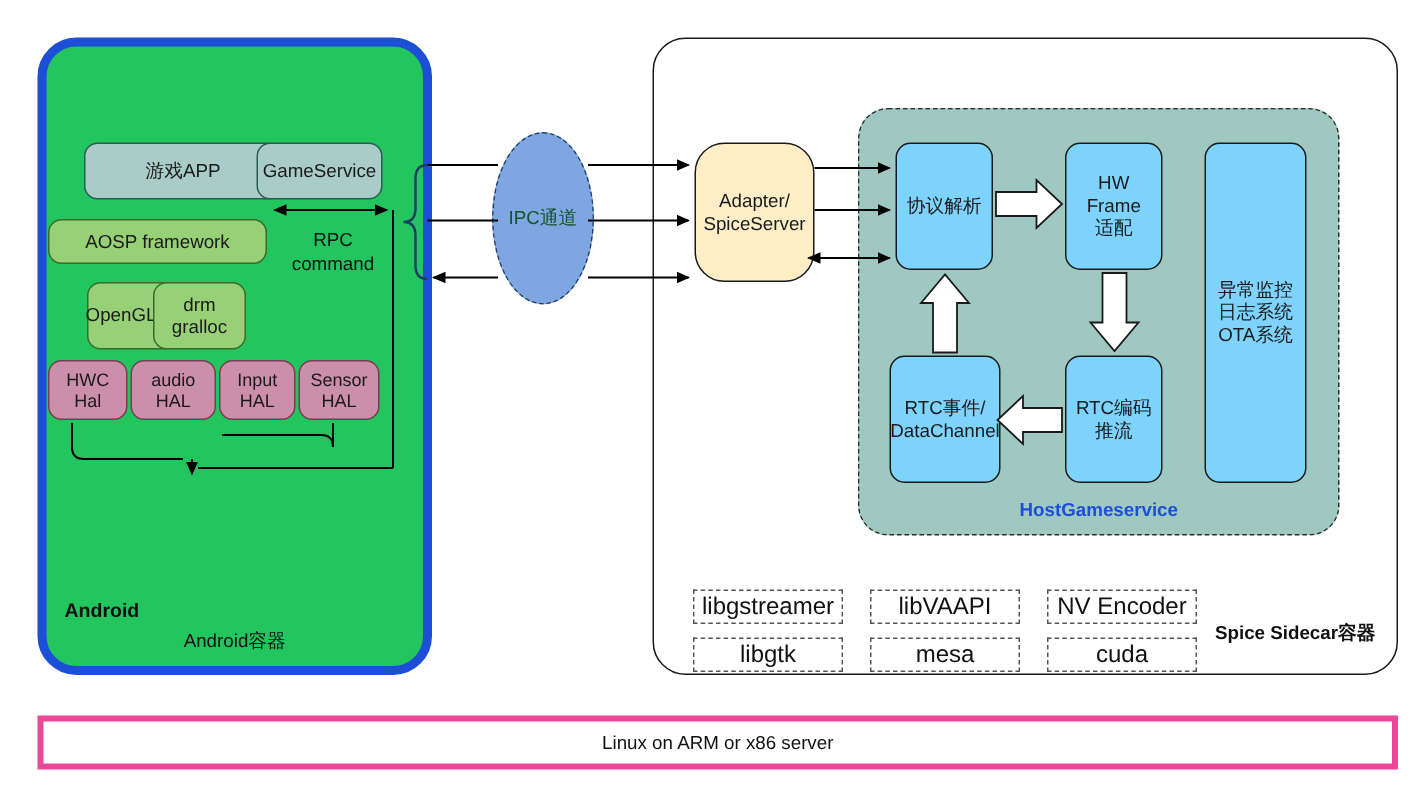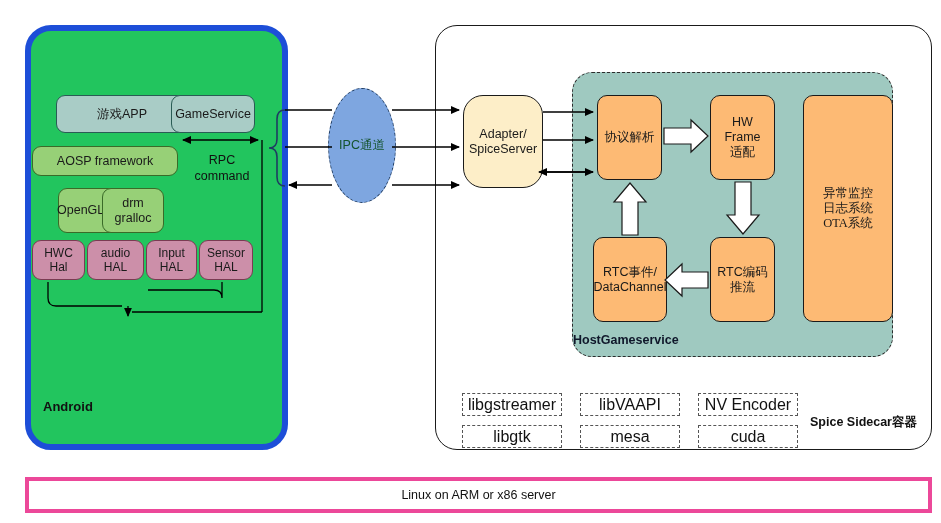--- a/index.html
+++ b/index.html
@@ -39,21 +39,21 @@
   }
   .and-label-center {
     position: absolute; left: 0; right: 0; bottom: 8px;
     text-align: center; font-size: 12.5px; color: #111;
   }
 
   .tealbox   { background: #a9ccc6; border-color: #2a5c55; border-radius: 9px; }
   .greenbox  { background: #97d077; border-color: #3a6b28; border-radius: 9px; }
   .pinkbox   { background: #cc8fa9; border-color: #7a3b53; border-radius: 9px; }
   .creambox  { background: #fdeec8; border-color: #1a1a1a; border-radius: 20px; }
-  .whitebox  { background: #fdba74; border-color: #1a1a1a; border-radius: 10px; }
+  .whitebox  { background: #7dd3fc; border-color: #1a1a1a; border-radius: 10px; }
 
   
   #rpc-label {
     position: absolute; left: 180px; top: 152px; width: 84px;
     text-align: center; font-size: 12.5px; color: #111; line-height: 1.3;
   }
 
   
   #ipc-ellipse {
     position: absolute; left: 328px; top: 88px; width: 68px; height: 115px;
@@ -78,21 +78,21 @@
 
   
   #hostgame {
     position: absolute; left: 572px; top: 72px; width: 321px; height: 285px;
     background: #9fc9c0;
     border: 1.4px dashed #2c2c2c;
     border-radius: 20px;
   }
   #hostgame-label {
     position: absolute; left: 0; right: 0; bottom: 9px;
-    font-size: 12.5px; font-weight: bold; color: #0f172a;
+    text-align: center; font-size: 12.5px; font-weight: bold; color: #1d4ed8;
   }
 
   
   #arrows { position: absolute; left: 0; top: 0; width: 941px; height: 523px; }
 
   
   #bottom-bar {
     position: absolute; left: 25px; top: 477px; width: 907px; height: 36px;
     background: #ffffff; border: 4px solid #ec4899;
     display: flex; align-items: center; justify-content: center;
@@ -109,20 +109,21 @@
     height: 23px; width: 100px;
   }
 </style>
 </head>
 <body>
 
 <div id="stage">
 
   <div id="android-container">
     <div class="and-label-bold">Android</div>
+    <div class="and-label-center">Android容器</div>
   </div>
 
   <div class="box tealbox" style="left:32px;  top:95px;  width:132px; height:38px; font-size:12.5px;margin-left:24px;">游戏APP</div>
 
   <div class="box tealbox" style="left:171px; top:95px;  width:84px;  height:38px; font-size:12.5px;">GameService</div>
 
   <div class="box greenbox" style="left:32px;  top:146px; width:146px; height:30px; font-size:12.5px;">AOSP framework</div>
 
   <div class="box greenbox" style="left:32px;  top:188px; width:62px;  height:45px; font-size:12.5px;margin-left:26px;">OpenGLES</div>
 
@@ -164,21 +165,21 @@
   <div class="box whitebox" style="left:710px; top:95px;  width:65px;  height:85px;  font-size:12.5px;">HW
 Frame
 适配</div>
 
   <div class="box whitebox" style="left:593px; top:237px; width:74px;  height:85px;  font-size:12.5px;">RTC事件/
 DataChannel</div>
 
   <div class="box whitebox" style="left:710px; top:237px; width:65px;  height:85px;  font-size:12.5px;">RTC编码
 推流</div>
 
-  <div class="box whitebox" style="left:803px; top:95px;  width:90px;  height:227px; font-size:12.5px;font-family:Liberation Serif, serif;">异常监控
+  <div class="box whitebox" style="left:803px; top:95px;  width:68px;  height:227px; font-size:12.5px;">异常监控
 日志系统
 OTA系统</div>
 
   <div class="libchip" style="left:462px; top:393px;">
     <span>libgstreamer</span>
   </div>
   <div class="libchip" style="left:580px; top:393px;">
     <span>libVAAPI</span>
   </div>
   <div class="libchip" style="left:698px; top:393px;">

